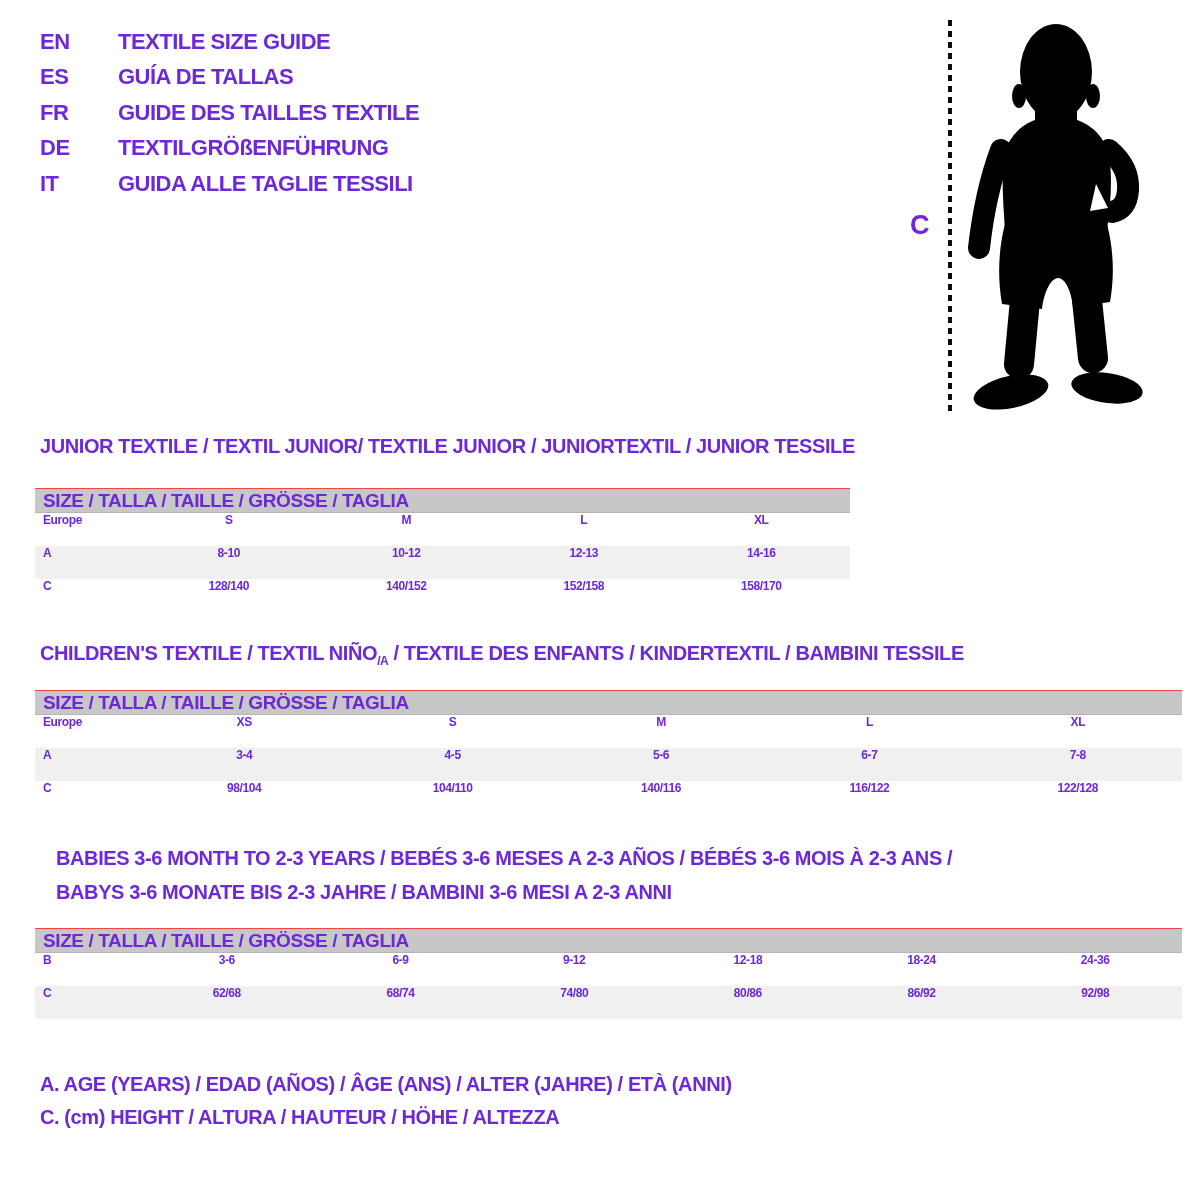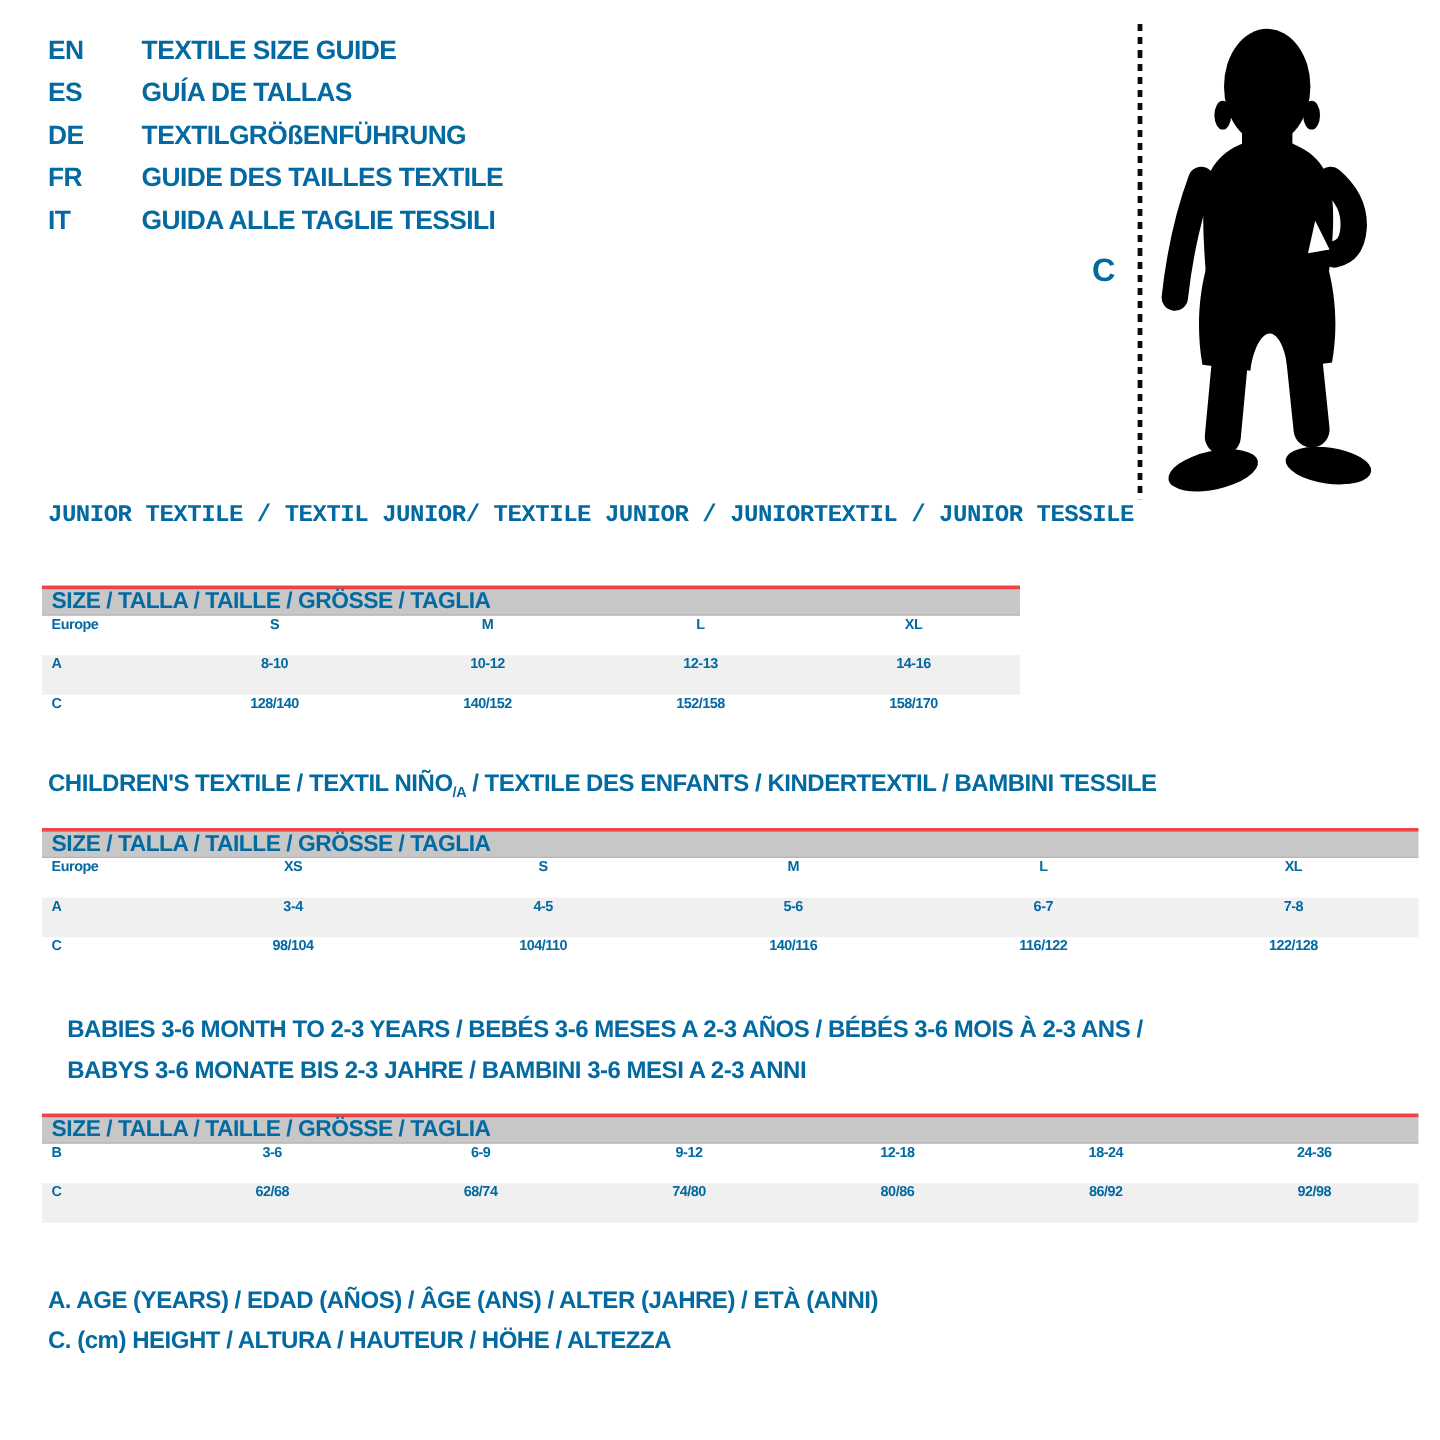--- a/index.html
+++ b/index.html
@@ -1,18 +1,18 @@
 <!DOCTYPE html>
 <html><head>
 <meta charset="utf-8">
 <style>
   html,body { margin:0; padding:0; background:#ffffff; }
   .page {
     position:relative; width:1200px; height:1200px; background:#ffffff;
-    font-family:"Liberation Sans", sans-serif; color:#0369a1; overflow:hidden;
+    font-family:"Liberation Sans", sans-serif; color:#6d28d9; overflow:hidden;
   }
 
   
   .lang-block { position:absolute; left:40px; top:24px; }
   .lang-row  { display:flex; height:35.5px; align-items:center; }
   .lang-code { width:78px; font-size:22px; font-weight:bold; letter-spacing:-0.5px; }
   .lang-label{ font-size:22px; font-weight:bold; letter-spacing:-0.5px; white-space:nowrap; }
 
   
   .measure-line {
@@ -27,21 +27,21 @@
     position:absolute; font-size:20px; font-weight:bold; letter-spacing:-0.4px;
     white-space:nowrap; line-height:24px;
   }
   .sub { font-size:12px; vertical-align:-5px; }
 
   
   .size-table { position:absolute; }
   .table-head {
     height:25px; background:#c7c7c7; display:flex; align-items:center;
     padding-left:8px; box-sizing:border-box; font-size:19px; font-weight:bold;
-    letter-spacing:-0.4px; border-top:3px solid #ef4444; border-bottom:1px solid #b5b5b5;
+    letter-spacing:-0.4px; border-top:1px solid #ef4444; border-bottom:1px solid #b5b5b5;
   }
   .t-row { display:flex; height:33px; align-items:flex-start; font-size:12px;
            font-weight:bold; letter-spacing:-0.4px; }
   .t-row.shaded { background:#f0f0f0; }
   .t-label { width:105px; padding-left:8px; box-sizing:border-box; }
   .t-cell  { flex:1; text-align:center; }
 
   
   .legend { position:absolute; left:40px; top:1068px; }
   .legend-line { height:33px; display:flex; align-items:center; font-size:20px;
@@ -55,26 +55,26 @@
   <div class="lang-block">
     <div class="lang-row">
       <div class="lang-code">EN</div>
       <div class="lang-label">TEXTILE SIZE GUIDE</div>
     </div>
     <div class="lang-row">
       <div class="lang-code">ES</div>
       <div class="lang-label">GUÍA DE TALLAS</div>
     </div>
     <div class="lang-row">
+      <div class="lang-code">FR</div>
+      <div class="lang-label">GUIDE DES TAILLES TEXTILE</div>
+    </div>
+    <div class="lang-row">
       <div class="lang-code">DE</div>
       <div class="lang-label">TEXTILGRÖßENFÜHRUNG</div>
-    </div>
-    <div class="lang-row">
-      <div class="lang-code">FR</div>
-      <div class="lang-label">GUIDE DES TAILLES TEXTILE</div>
     </div>
     <div class="lang-row">
       <div class="lang-code">IT</div>
       <div class="lang-label">GUIDA ALLE TAGLIE TESSILI</div>
     </div>
   </div>
 
   <div class="measure-line"></div>
   <div class="measure-label">C</div>
   <svg class="silhouette" width="200" height="408" viewBox="0 0 200 408">
@@ -90,21 +90,21 @@
     </g>
     <g fill="none" stroke="#000000" stroke-linecap="round">
       <path stroke-width="22" d="M46 138 C 36 165 28 200 24 236"></path>
       <path stroke-width="22" d="M154 138 C 168 150 174 162 173 178 C 172 192 166 198 157 200"></path>
       <path stroke-width="30" d="M70 288 C 68 310 66 330 64 352"></path>
       <path stroke-width="30" d="M132 288 C 134 308 136 326 138 346"></path>
     </g>
     <path fill="#ffffff" d="M141 172 L153 196 L135 199 Z"></path>
   </svg>
 
-  <div class="section-title" style="left:40px; top:418px;font-family:Liberation Mono, monospace;">JUNIOR TEXTILE / TEXTIL JUNIOR/ TEXTILE JUNIOR / JUNIORTEXTIL / JUNIOR TESSILE</div>
+  <div class="section-title" style="left:40px; top:434px;">JUNIOR TEXTILE / TEXTIL JUNIOR/ TEXTILE JUNIOR / JUNIORTEXTIL / JUNIOR TESSILE</div>
   <div class="size-table" style="left:35px; top:488px; width:815px;">
     <div class="table-head">SIZE / TALLA / TAILLE / GRÖSSE / TAGLIA</div>
     <div class="t-row">
       <div class="t-label">Europe</div>
       <div class="t-cell">S</div>
       <div class="t-cell">M</div>
       <div class="t-cell">L</div>
       <div class="t-cell">XL</div>
     </div>
     <div class="t-row shaded">

